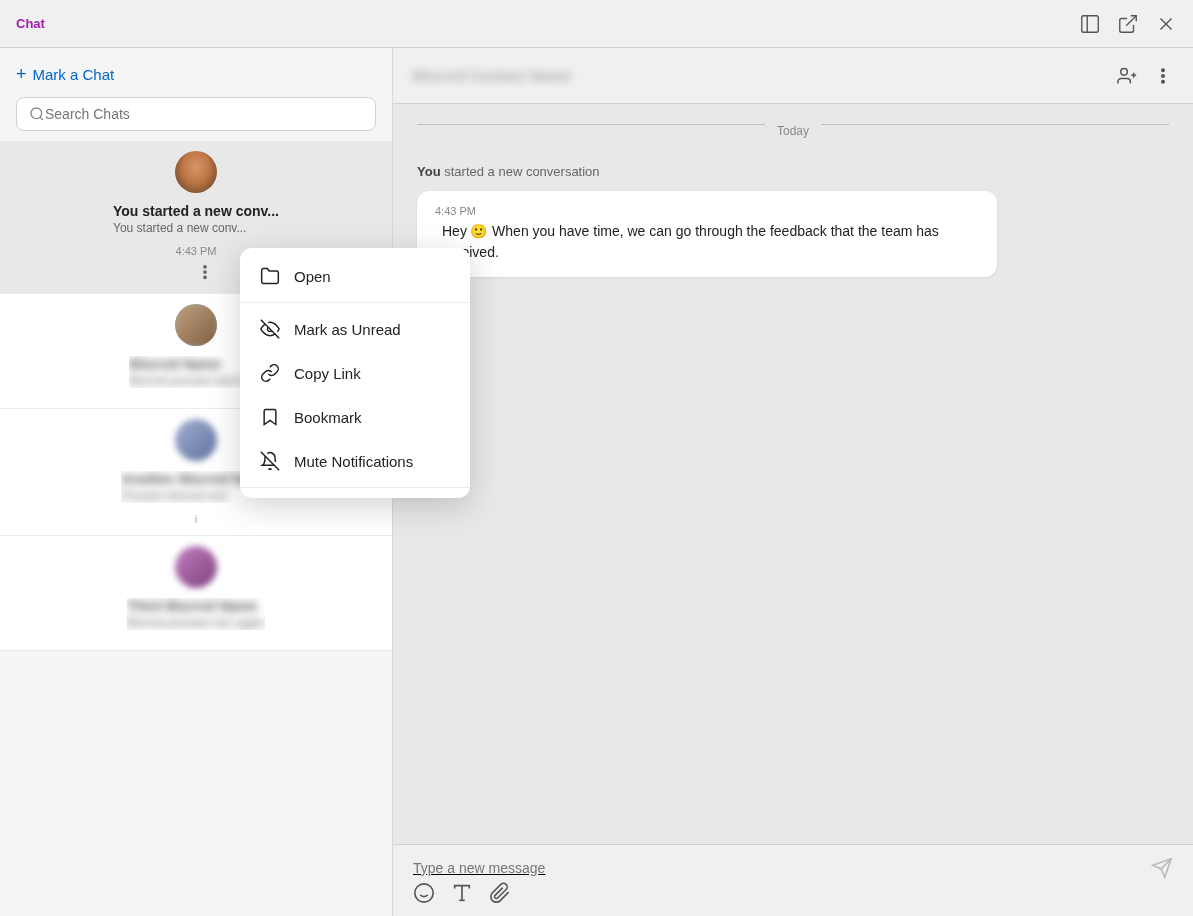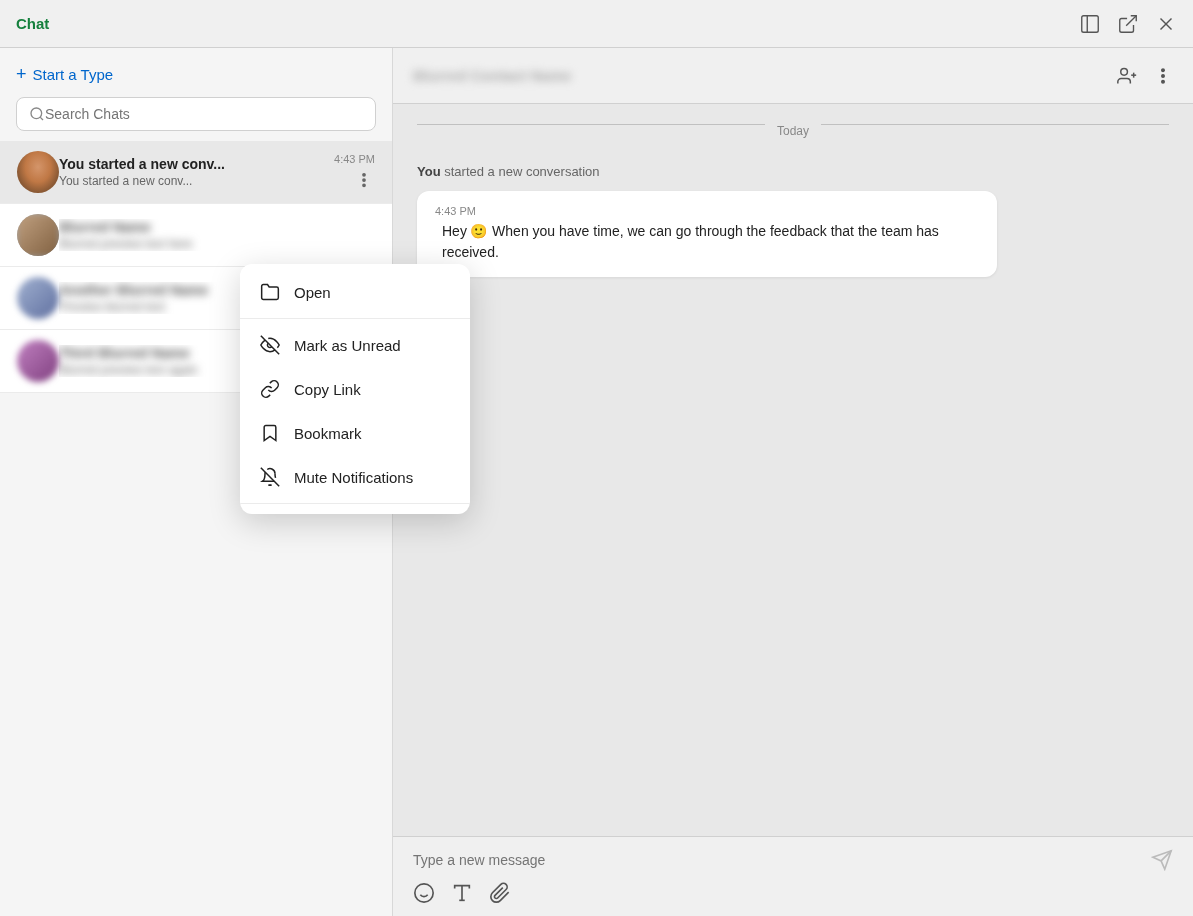--- a/index.html
+++ b/index.html
@@ -20,23 +20,23 @@
       padding: 0 16px;
       height: 48px;
       border-bottom: 1px solid #d0d0d0;
     }
     .title-bar-left {
       display: flex;
       align-items: center;
       gap: 8px;
     }
     .title-bar-title {
-      font-size: 15px;
+      font-size: 13px;
       font-weight: 600;
-      color: #15803d;
+      color: #a21caf;
     }
     .title-bar-actions {
       display: flex;
       align-items: center;
       gap: 16px;
     }
     .title-bar-actions svg {
       width: 20px;
       height: 20px;
       color: #444;
@@ -101,24 +101,26 @@
 
     
     .chat-list {
       flex: 1;
       overflow-y: auto;
     }
     .chat-item {
       display: flex;
       align-items: center;
       padding: 10px 17px;
+      gap: 10px;
       cursor: pointer;
       background: #ffffff;
       border-bottom: 1px solid #ebebeb;
       position: relative;
+      flex-direction: column;
     }
     .chat-item.active {
       background: #e8e8e8;
     }
     .chat-avatar {
       width: 42px;
       height: 42px;
       border-radius: 50%;
       overflow: hidden;
       flex-shrink: 0;
@@ -182,21 +184,21 @@
       padding: 2px;
       border-radius: 50%;
       display: flex;
       align-items: center;
       justify-content: center;
     }
 
     
     .context-menu {
       position: absolute;
-      top: 216px;
+      top: 200px;
       left: 240px;
       background: #ffffff;
       border-radius: 12px;
       box-shadow: 0 8px 32px rgba(0,0,0,0.18);
       width: 230px;
       z-index: 100;
       overflow: hidden;
       padding: 6px 0;
     }
     .context-menu-item {
@@ -311,21 +313,22 @@
     
     .message-input-area {
       background: #f0f0f0;
       border-top: 1px solid #d0d0d0;
       padding: 12px 20px;
     }
     .message-input-row {
       display: flex;
       align-items: center;
       gap: 10px;
-      margin-bottom: 11px;
+      margin-bottom: 3px;
+      text-decoration: underline;
     }
     .message-input {
       flex: 1;
       border: none;
       background: transparent;
       font-size: 14px;
       color: #999;
       outline: none;
     }
     .send-btn {
@@ -377,21 +380,21 @@
     </svg>
   </div>
 </div>
 
 <div class="main-layout">
 
   <div class="sidebar">
     <div class="sidebar-header">
       <button class="start-chat-btn">
         <span class="plus-icon">+</span>
-        <span>Start a Type</span>
+        <span>Mark a Chat</span>
       </button>
       <div class="search-box">
         <svg class="search-icon-svg" width="16" height="16" viewBox="0 0 24 24" fill="none" stroke="#888" stroke-width="2">
           <circle cx="11" cy="11" r="8"></circle>
           <line x1="21" y1="21" x2="16.65" y2="16.65"></line>
         </svg>
         <input type="text" placeholder="Search Chats" style="">
       </div>
     </div>
 

